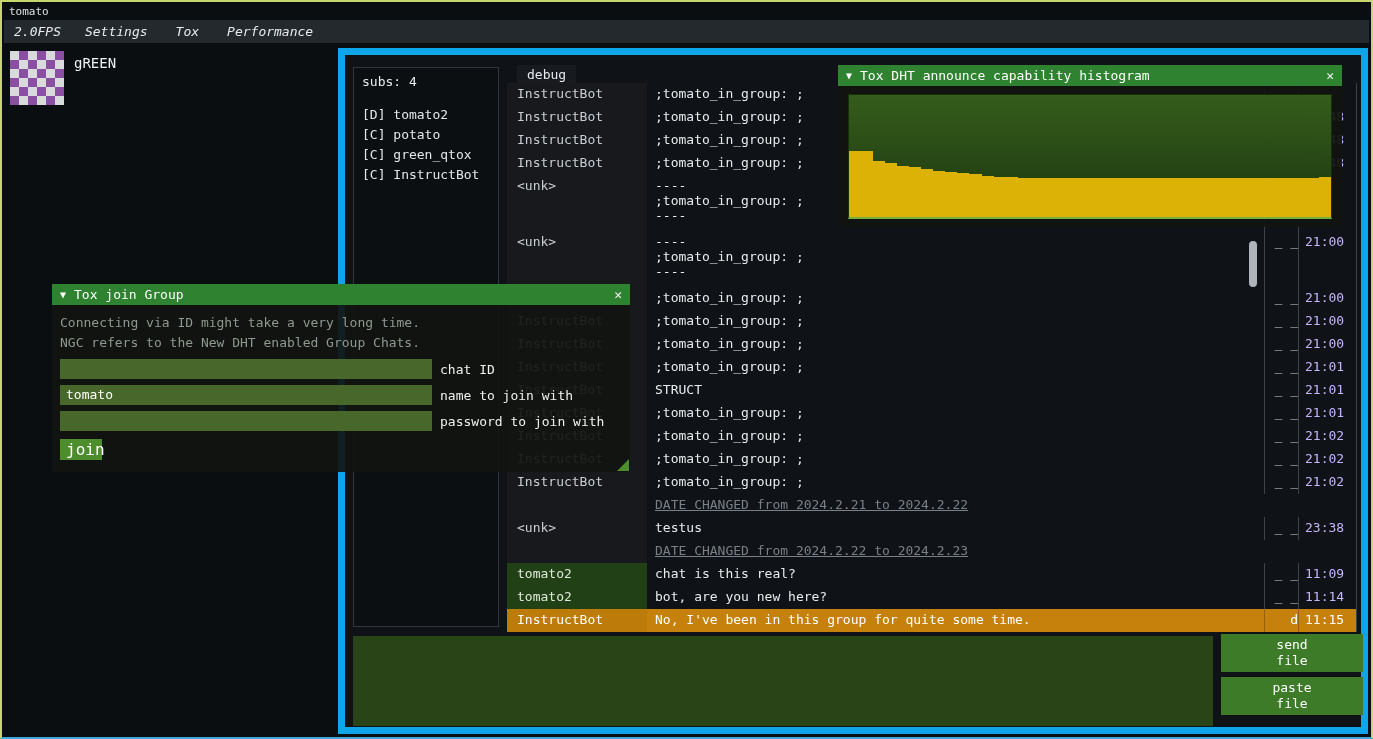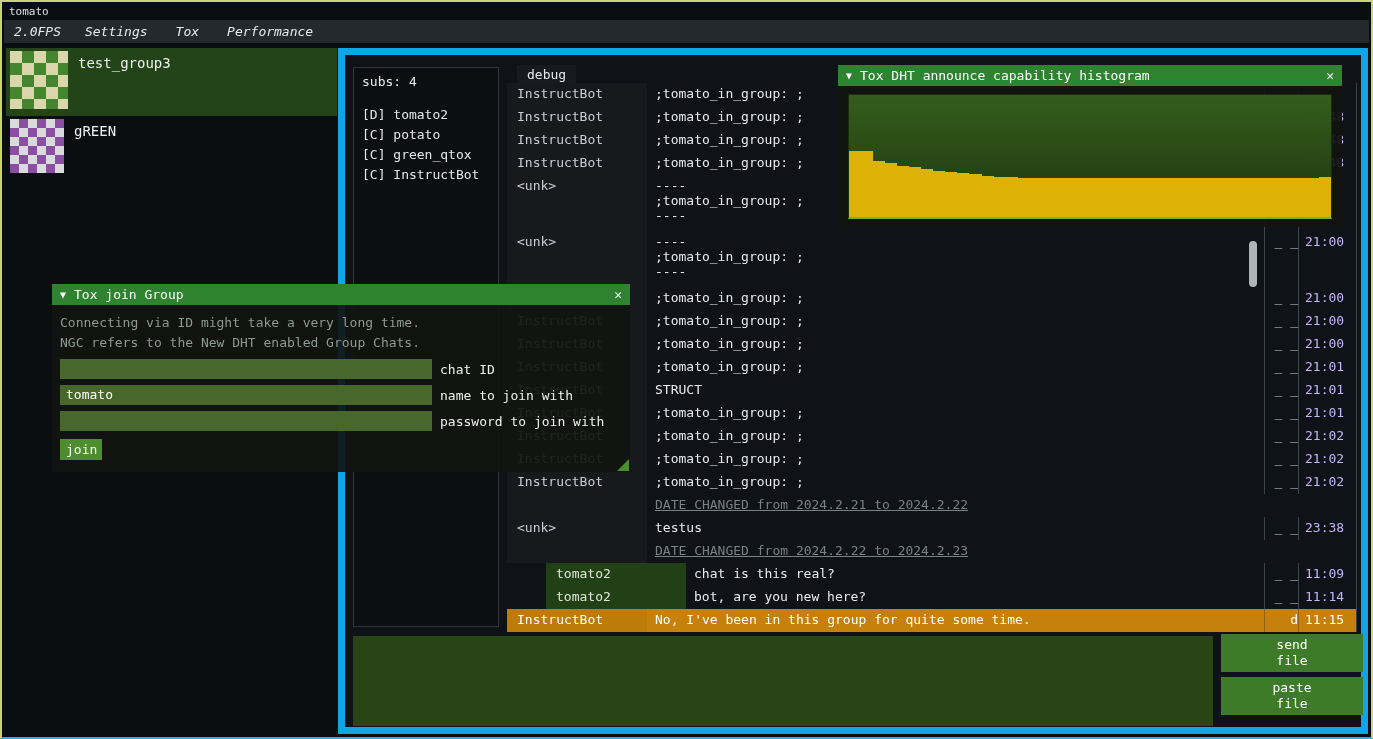--- a/index.html
+++ b/index.html
@@ -43,21 +43,21 @@
     border-right:1px solid #3c434b;box-sizing:border-box;}
   .chat-row{display:flex;align-items:stretch;height:23px;box-sizing:border-box;}
   .chat-row.ml{height:56px;}
   .name-cell{width:140px;flex:0 0 auto;background:#17191d;color:#c9ced3;
     padding:3px 6px 0 10px;box-sizing:border-box;overflow:hidden;white-space:nowrap;}
   .msg-cell{flex:1;padding:3px 8px 0;color:#e9ebed;white-space:pre-line;overflow:hidden;}
   .flag-cell{width:34px;flex:0 0 auto;border-left:1px solid #3c434b;color:#cdd2d7;
     padding-top:3px;text-align:right;box-sizing:border-box;}
   .time-cell{width:58px;flex:0 0 auto;border-left:1px solid #3c434b;color:#c4b5fd;
     padding:3px 0 0 6px;box-sizing:border-box;}
-  .chat-row .name-cell.self{background:#214016;color:#dfe8d8;margin-left:39px;}
+  .chat-row .name-cell.self{background:#214016;color:#dfe8d8;}
   .chat-row.hl{background:#c5810c;}
   .chat-row.hl .name-cell{background:#bd7b0a;color:#ffffff;}
   .chat-row.hl .msg-cell{color:#ffffff;}
   .chat-row.hl .flag-cell,.chat-row.hl .time-cell{border-left-color:#93620a;color:#ffffff;}
   .date-text{flex:1;padding:3px 8px 0;color:#7a8087;text-decoration:underline;}
   .scroll-thumb{position:absolute;left:904px;top:186px;width:8px;height:46px;
     background:#aeb4ba;border-radius:4px;}
   
   .composer{position:absolute;left:8px;top:581px;width:860px;height:90px;background:#294416;}
   .filebtn{position:absolute;left:876px;width:142px;height:38px;border:none;
@@ -73,21 +73,21 @@
   .ov-close{margin-left:auto;color:#eef4ee;cursor:pointer;}
   .ov-body{position:relative;background:rgba(17,19,16,0.92);}
   .join{left:50px;top:282px;width:578px;height:188px;z-index:30;}
   .join .ov-body{height:167px;padding:8px;box-sizing:border-box;}
   .info-line{color:#8f998f;line-height:20px;}
   .field-row{display:flex;align-items:center;margin-top:6px;}
   .field{width:372px;height:20px;background:#47682a;color:#fff;line-height:20px;
     padding:0 6px;box-sizing:border-box;}
   .field-label{margin-left:8px;color:#eef2ee;}
   .join-btn{margin-top:8px;width:42px;height:21px;background:#4e8d2d;color:#fff;border:none;
-    font-family:inherit;font-size:13px;line-height:20px;cursor:pointer;display:block;}
+    font-family:inherit;font-size:16px;line-height:20px;cursor:pointer;display:block;}
   .grip{position:absolute;right:1px;bottom:1px;width:0;height:0;
     border-left:12px solid transparent;border-bottom:12px solid #4e8d2d;}
   .hist{left:836px;top:63px;width:504px;height:162px;z-index:20;}
   .hist .ov-body{height:141px;}
   .plot{position:absolute;left:10px;top:8px;right:10px;bottom:8px;
     background:linear-gradient(rgba(58,102,29,0.88),rgba(30,60,15,0.88));
     border:1px solid #17300c;border-bottom:2px solid #76b13e;
     display:flex;align-items:flex-end;}
   .bar{flex:1;background:#dcb206;}
 </style>
@@ -101,24 +101,20 @@
   </div>
 
   <div class="menubar">
     <span class="menu-fps">2.0FPS</span>
   <div class="menu-item">Settings</div>
       <div class="menu-item">Tox</div>
       <div class="menu-item">Performance</div>
     </div>
 
   <div class="sidebar">
-      <div class="group-row selected">
-        <div class="avatar avatar0"></div>
-        <div class="group-name">test_group3</div>
-      </div>
       <div class="group-row">
         <div class="avatar avatar1"></div>
         <div class="group-name">gREEN</div>
       </div>
     </div>
 
   <div class="main">
     <div class="subs">
       <div class="subs-header">subs: 4</div>
       <div>

